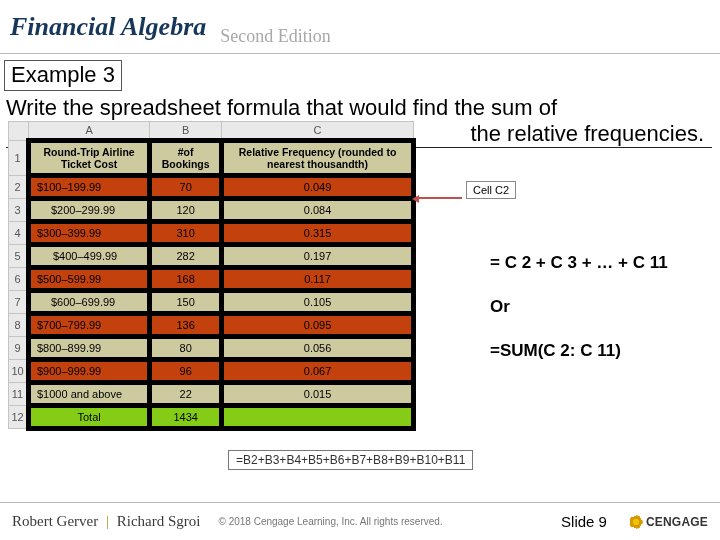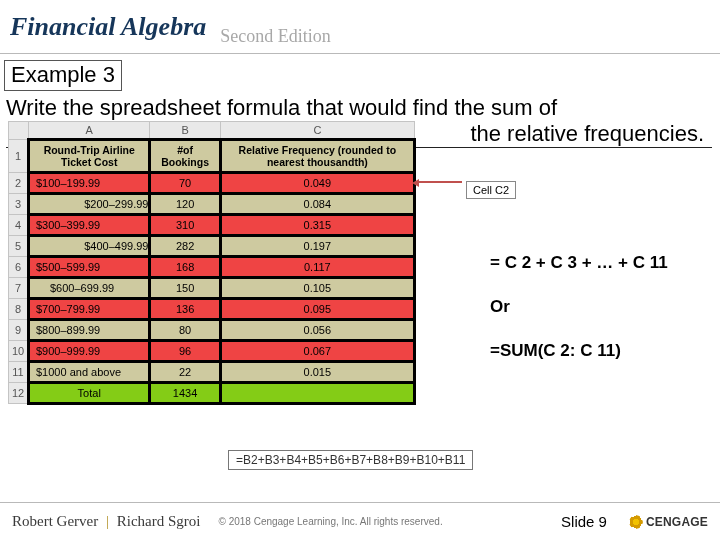--- a/index.html
+++ b/index.html
@@ -8,27 +8,27 @@
   .hdr .title { font-family:Georgia,serif; font-size:26px; font-style:italic; color:#16365a; font-weight:700; }
   .hdr .title .alg { }
   .hdr .ed { font-family:Georgia,serif; font-size:18px; color:#a8a8a8;margin-top:20px; }
   .ex-box { margin:6px 0 0 4px; border:1px solid #555; display:inline-block; padding:1px 6px 2px; font-size:22px; font-family:Arial; }
   .prompt { margin:4px 8px 0 6px; font-size:22px; line-height:1.18; }
   .prompt .line2 { display:block; text-align:right; padding-right:8px; border-bottom:1px solid #222; }
   .tbl-wrap { position:absolute; left:8px; top:121px; width:408px; }
   table.ss { border-collapse:collapse; width:100%; font-size:11px; }
   table.ss th.colhdr { background:#e9e9e9; border:1px solid #c4c4c4; color:#555; font-weight:400; padding:2px 0; }
   table.ss td.rownum { background:#e9e9e9; border:1px solid #c4c4c4; color:#555; text-align:center; width:20px; }
-  table.ss td, table.ss th { border:3px solid #000000; }
+  table.ss td, table.ss th { border:5px solid #000000; }
   .head-row td.cell { background:#cecaa0; font-weight:700; text-align:center; font-size:10.5px; line-height:1.15; padding:3px 4px; }
   .data-row td.cell { text-align:center; padding:3px 0; }
   .data-row.alt td.cell { background:#cecaa0; }
-  .data-row.plain td.cell { background:#ef4444; }
+  .data-row.plain td.cell { background:#c2410c; }
   .total-row td.cell { background:#84cc16; text-align:center; padding:3px 0; }
-  .arrow { position:absolute; left:418px; top:181px; display:flex; align-items:flex-start; }
+  .arrow { position:absolute; left:418px; top:181px; display:flex; align-items:flex-end; }
   .arrow .line { width:44px; height:0; border-top:2px solid #c0504d; position:relative; }
   .arrow .line::before { content:""; position:absolute; left:-6px; top:-4px; border-right:7px solid #c0504d; border-top:4px solid transparent; border-bottom:4px solid transparent; }
   .cell-lbl { border:1px solid #888; font-size:11px; padding:2px 6px; margin-left:4px; background:#fff; }
   .answers { position:absolute; left:490px; top:252px; font-size:17px; font-weight:700; line-height:1.3; }
   .answers div { margin-bottom:22px; }
   .formula-box { position:absolute; left:228px; top:450px; border:1px solid #777; font-size:12px; padding:2px 7px; color:#333; background:#fff; }
   .ftr { position:absolute; bottom:0; left:0; right:0; height:38px; border-top:1px solid #b9b9b9; display:flex; align-items:center; padding:0 12px; justify-content:space-between; font-size:12px;gap:23px; }
   .ftr .authors { font-family:Georgia,serif; font-size:15px; color:#3a3a3a; }
   .ftr .authors .sep { color:#b29126; padding:0 4px; }
   .ftr .copy { font-size:10px; color:#777; }
@@ -76,33 +76,33 @@
     </tbody>
       <tbody id="data-body">
         <tr class="data-row plain">
           <td class="rownum">2</td>
           <td class="cell" style="text-align:left;padding-left:6px">$100–199.99</td>
           <td class="cell">70</td>
           <td class="cell">0.049</td>
         </tr>
         <tr class="data-row alt">
           <td class="rownum">3</td>
-          <td class="cell" style="text-align:right;padding-left:20px">$200–299.99</td>
+          <td class="cell" style="text-align:left;padding-left:20px">$200–299.99</td>
           <td class="cell">120</td>
           <td class="cell">0.084</td>
         </tr>
         <tr class="data-row plain">
           <td class="rownum">4</td>
           <td class="cell" style="text-align:left;padding-left:6px">$300–399.99</td>
           <td class="cell">310</td>
           <td class="cell">0.315</td>
         </tr>
         <tr class="data-row alt">
           <td class="rownum">5</td>
-          <td class="cell" style="text-align:right;padding-left:22px">$400–499.99</td>
+          <td class="cell" style="text-align:left;padding-left:22px">$400–499.99</td>
           <td class="cell">282</td>
           <td class="cell">0.197</td>
         </tr>
         <tr class="data-row plain">
           <td class="rownum">6</td>
           <td class="cell" style="text-align:left;padding-left:6px">$500–599.99</td>
           <td class="cell">168</td>
           <td class="cell">0.117</td>
         </tr>
         <tr class="data-row alt">

